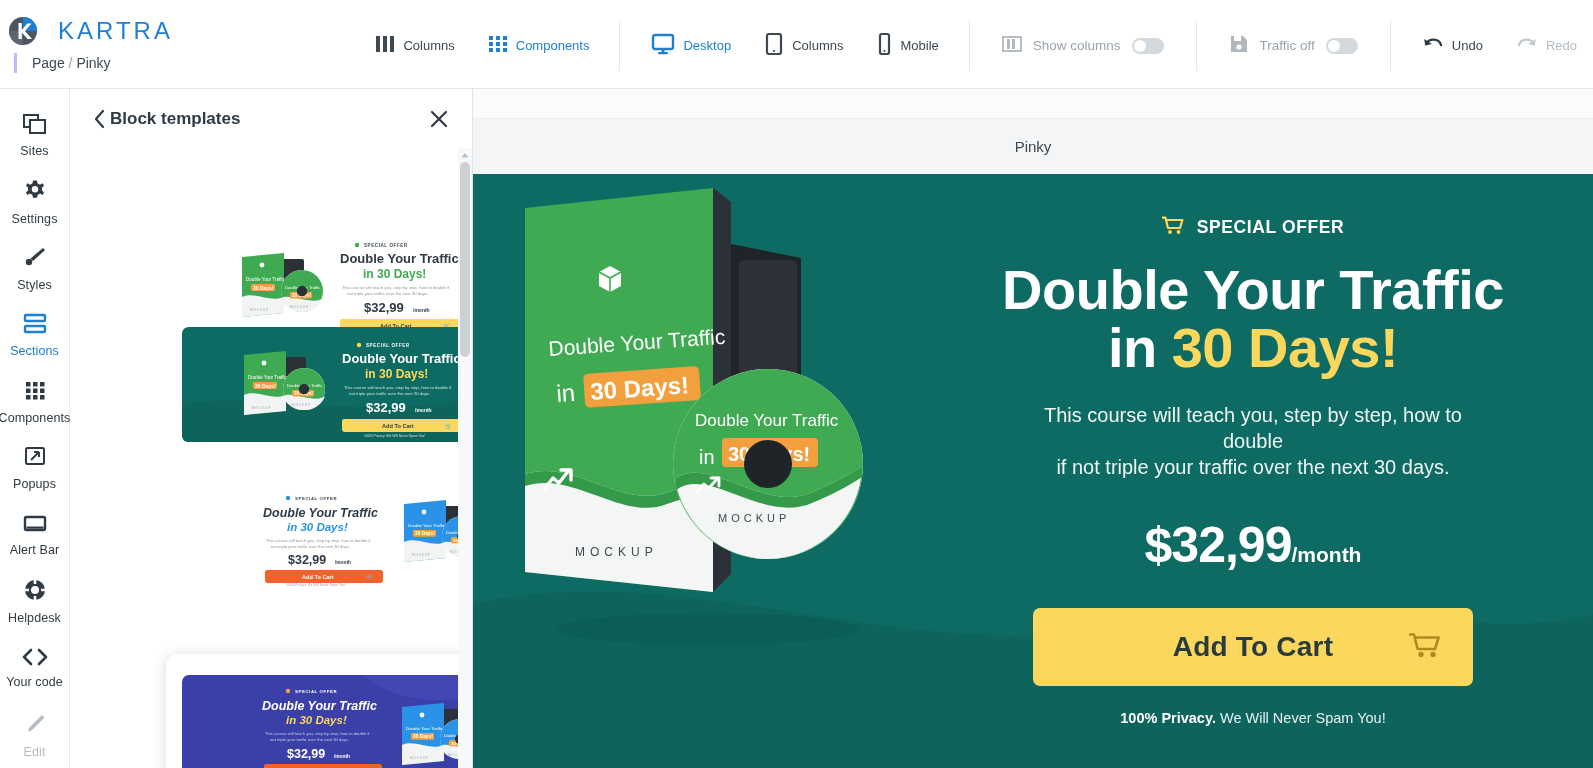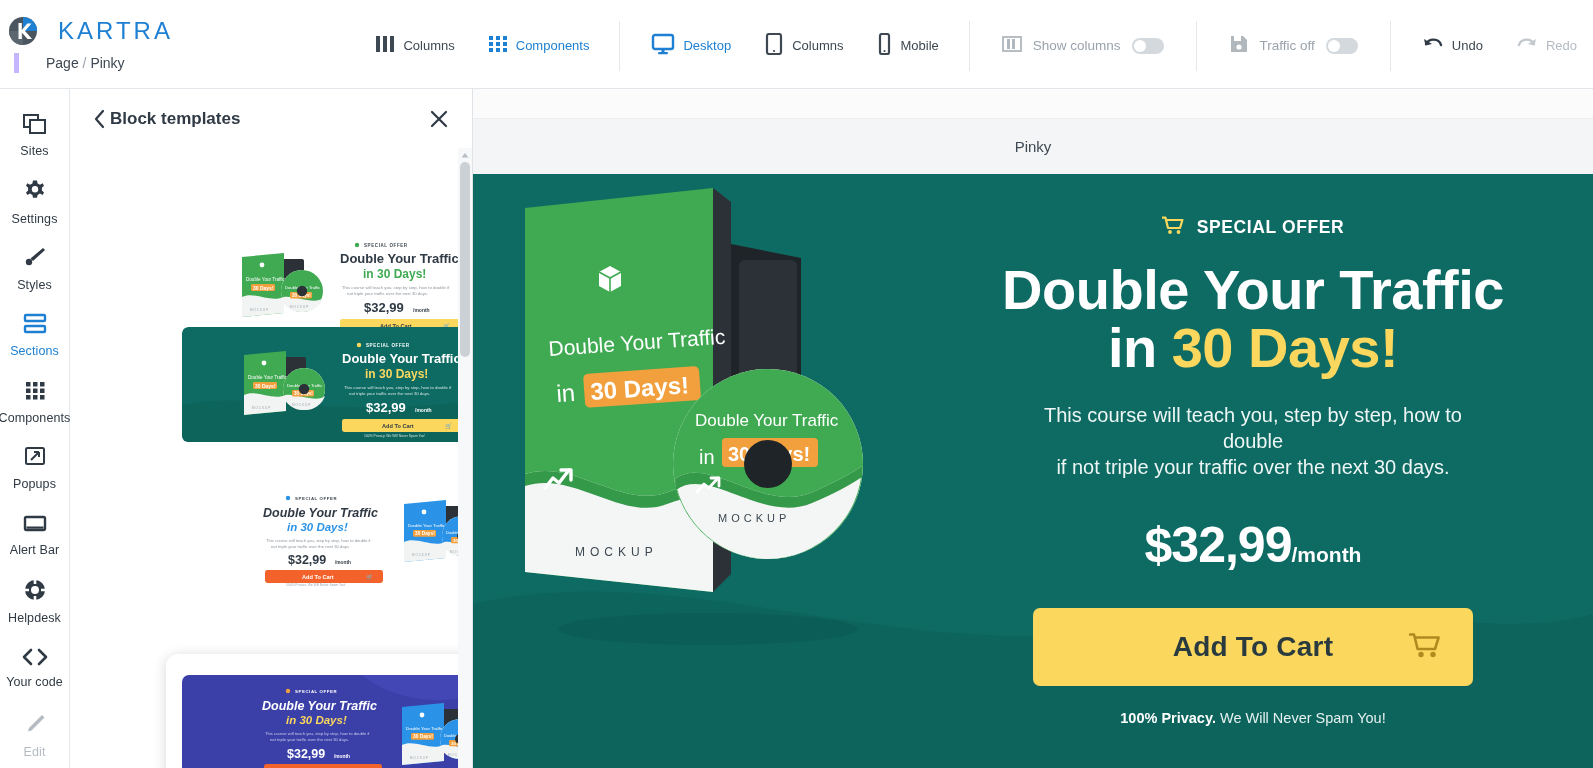--- a/index.html
+++ b/index.html
@@ -16,21 +16,21 @@
     background: #ffffff;
     border-bottom: 1px solid #e3e6ea;
     display: flex; align-items: flex-start;
   }
   .brand-zone { width: 470px; position: relative; height: 89px; }
   .logo { position: absolute; left: 8px; top: 16px; display: flex; align-items: center; gap: 20px; }
   .logo-mark { width: 30px; height: 30px; position: relative; }
   .logo-word { font-size: 24px; letter-spacing: 3px; color: #1e80d2; font-weight: 400; }
   .breadcrumb {
     position: absolute; left: 14px; top: 53px;
-    border-left: 5px solid #c4b5fd; padding-left: 27px;
+    border-left: 3px solid #c4b5fd; padding-left: 15px;
     font-size: 14px; color: #3d4852; line-height: 20px;
   }
   .crumb-sep { color: #9aa3ad; }
   .crumb-cur { color: #3d4852; }
 
   .tools { display: flex; align-items: center; height: 89px; padding-top: 2px; }
   .tool {
     display: flex; flex-direction: row; align-items: center; justify-content: center;
     gap: 7px; padding: 0 16px; cursor: pointer; min-width: 54px;
   }

